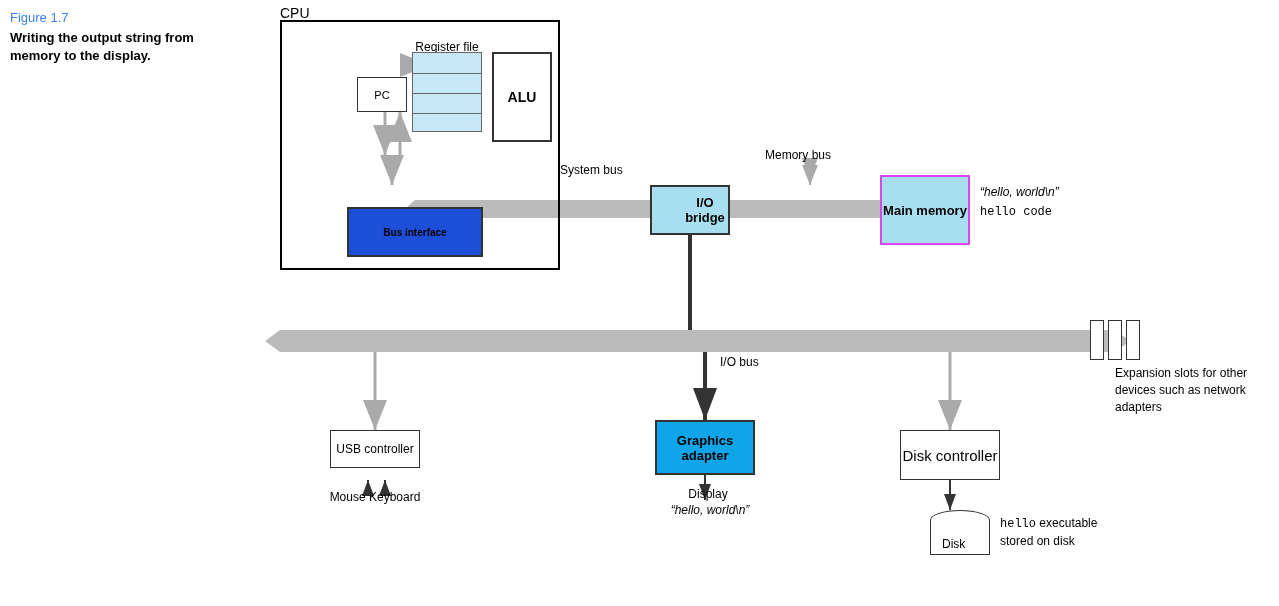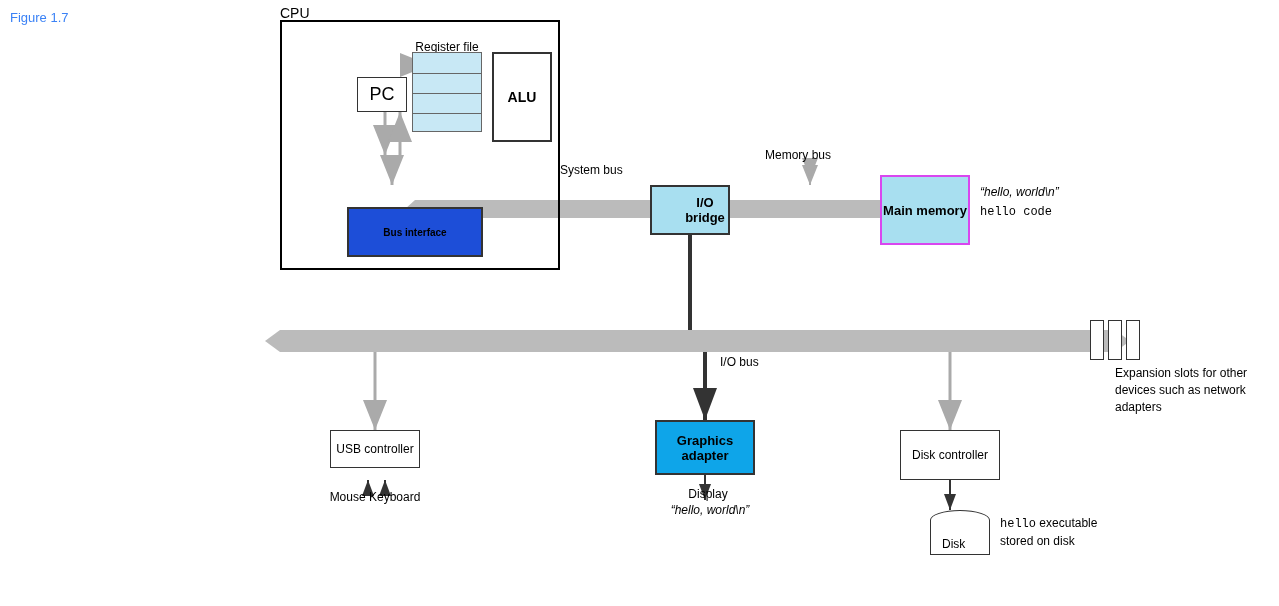--- a/index.html
+++ b/index.html
@@ -88,21 +88,21 @@
       position: absolute;
       left: 75px;
       top: 55px;
       width: 50px;
       height: 35px;
       border: 1.5px solid #333;
       background: #fff;
       display: flex;
       align-items: center;
       justify-content: center;
-      font-size: 18px;
+      font-size: 11px;
     }
 
     
     .alu-box {
       position: absolute;
       left: 210px;
       top: 30px;
       width: 60px;
       height: 90px;
       border: 2px solid #333;
@@ -245,21 +245,21 @@
       position: absolute;
       left: 680px;
       top: 430px;
       width: 100px;
       height: 50px;
       border: 1.5px solid #333;
       background: #fff;
       display: flex;
       align-items: center;
       justify-content: center;
-      font-size: 12px;
+      font-size: 15px;
       text-align: center;
     }
 
     
     .disk-shape {
       position: absolute;
       left: 710px;
       top: 510px;
       width: 60px;
       height: 50px;
@@ -370,20 +370,21 @@
       width: 1050px;
       height: 606px;
       pointer-events: none;
     }
   </style>
 </head>
 <body>
 
 <div class="caption">
   <div class="caption-title">Figure 1.7</div>
+  <div class="caption-body">Writing the output string from memory to the display.</div>
 </div>
 
 <div class="diagram">
 
   <svg class="diagram-svg">
     <defs>
       <marker id="arrowhead-black" markerWidth="8" markerHeight="6" refX="8" refY="3" orient="auto">
         <polygon points="0 0, 8 3, 0 6" fill="#333"></polygon>
       </marker>
       <marker id="arrowhead-gray" markerWidth="10" markerHeight="8" refX="10" refY="4" orient="auto">

